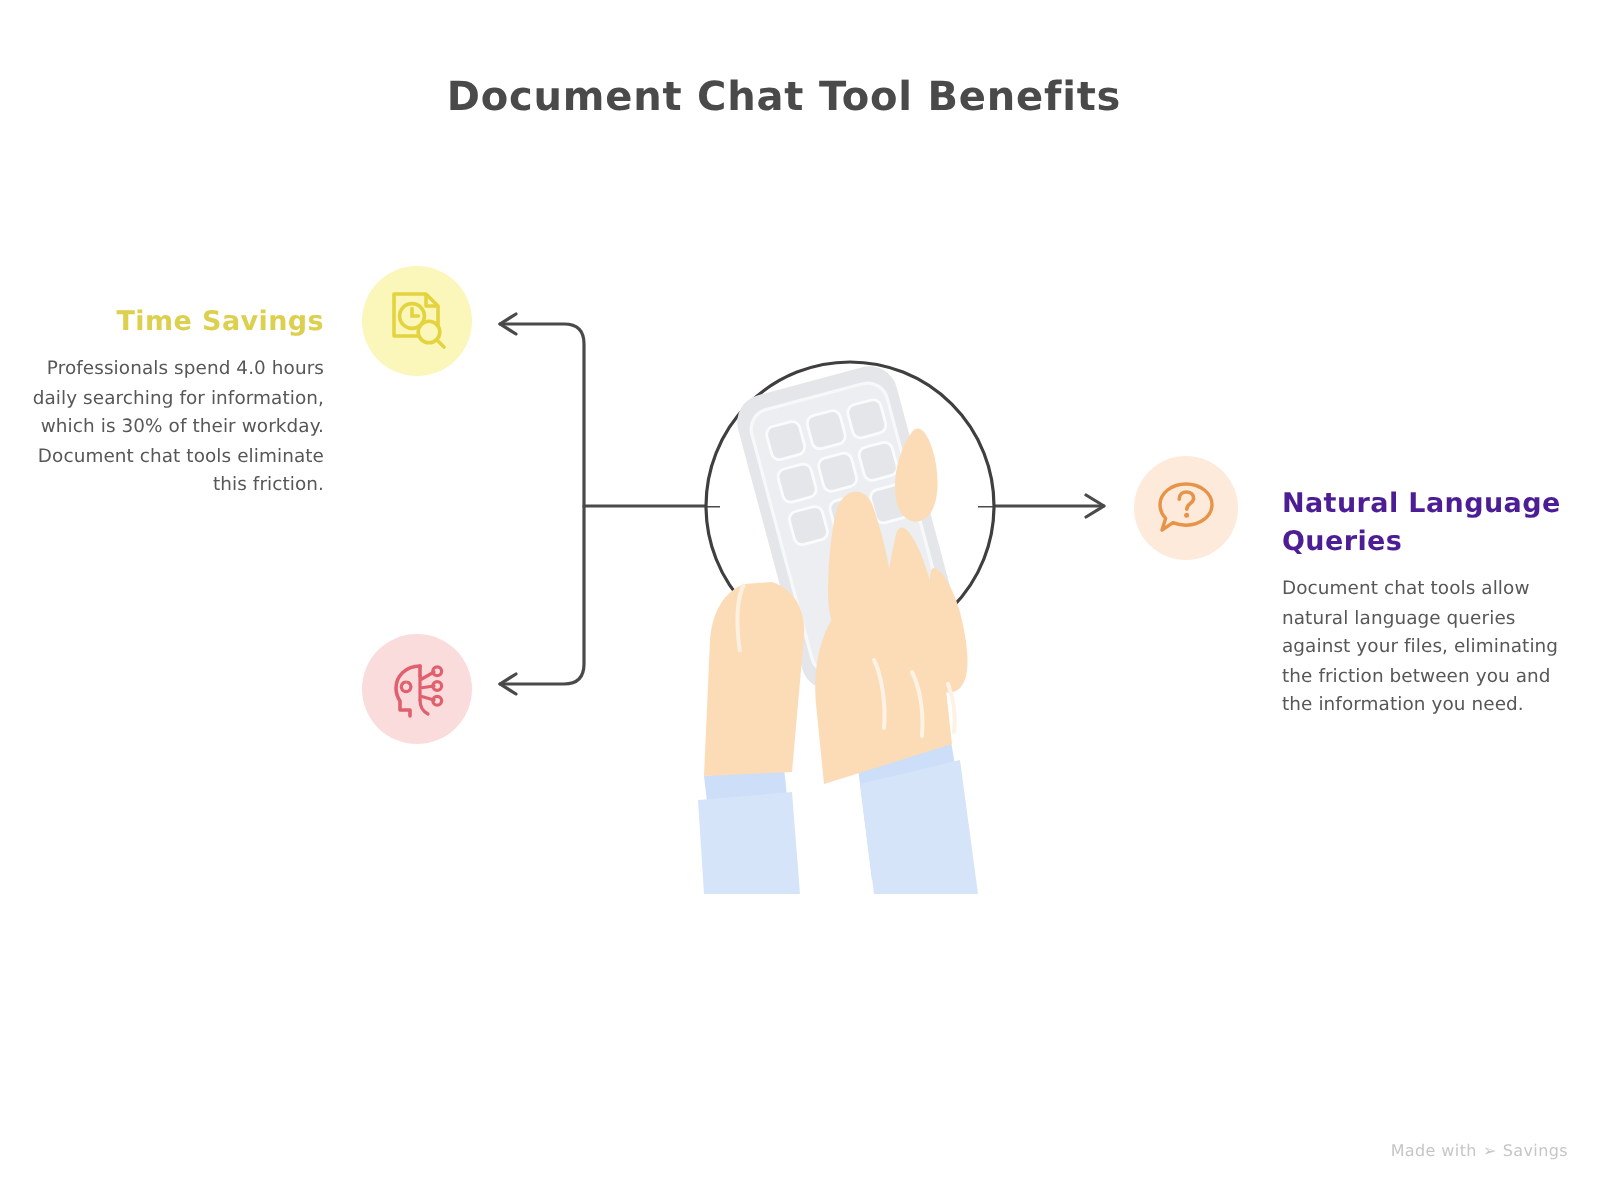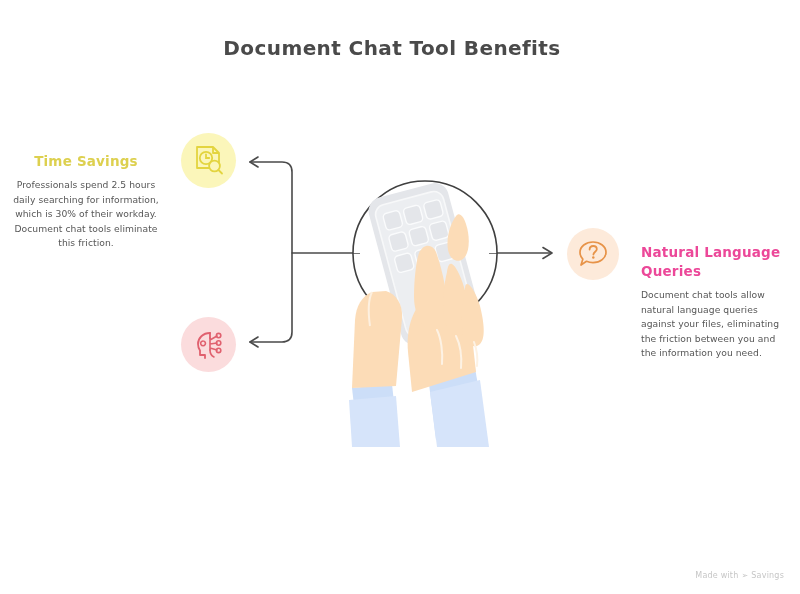--- a/index.html
+++ b/index.html
@@ -51,40 +51,40 @@
     line-height: 14.6px;
     color: #575757;
     letter-spacing: 0.05px;
     margin: 0;
   }
 
   #block-time-savings {
     left: 10px;
     top: 152px;
     width: 152px;
-    text-align: center;
+    text-align: right;
   }
   #block-time-savings .block-heading { color: #ddd04f; }
 
   #block-ai-understanding {
     left: 10px;
     top: 328px;
     width: 152px;
     text-align: right;
   }
   #block-ai-understanding .block-heading { color: #e8576b; }
   #block-ai-understanding .block-heading { color: #e35d6a; }
 
   #block-natural-language {
     left: 641px;
     top: 243px;
     width: 150px;
     text-align: left;
   }
-  #block-natural-language .block-heading { color: #ec4899; }
+  #block-natural-language .block-heading { color: #4c1d95; }
 
   
   .badge {
     position: absolute;
     border-radius: 50%;
     display: flex;
     align-items: center;
     justify-content: center;
   }
   #badge-time-savings {
@@ -235,21 +235,21 @@
                C13.6,24.6 11.4,24.1 9.5,23.3 L4,27 L5.8,21.2
                C4,19.3 3,16.9 3,14.3 C3,8.6 8.8,4 16,4 Z" fill="none" stroke="#e79348" stroke-width="1.7" stroke-linejoin="round"></path>
       <path d="M12.6,11.6 C12.6,9.3 14.2,8 16.2,8 C18.2,8 19.8,9.2 19.8,11.2
                C19.8,13.6 16.4,13.9 16.4,16.6" fill="none" stroke="#e79348" stroke-width="1.8" stroke-linecap="round"></path>
       <circle cx="16.3" cy="19.6" r="1.25" fill="#e79348"></circle>
     </svg>
   </div>
 
   <div class="block" id="block-time-savings">
     <div class="block-heading">Time Savings</div>
-    <div class="block-body">Professionals spend 2.5 hours daily searching for information, which is 30% of their workday. Document chat tools eliminate this friction.</div>
+    <div class="block-body">Professionals spend 4.0 hours daily searching for information, which is 30% of their workday. Document chat tools eliminate this friction.</div>
   </div>
 
 
   <div class="block" id="block-natural-language">
     <div class="block-heading">Natural Language Queries</div>
     <div class="block-body">Document chat tools allow natural language queries against your files, eliminating the friction between you and the information you need.</div>
   </div>
 
   <div class="footer">
     <span>Made with</span>

